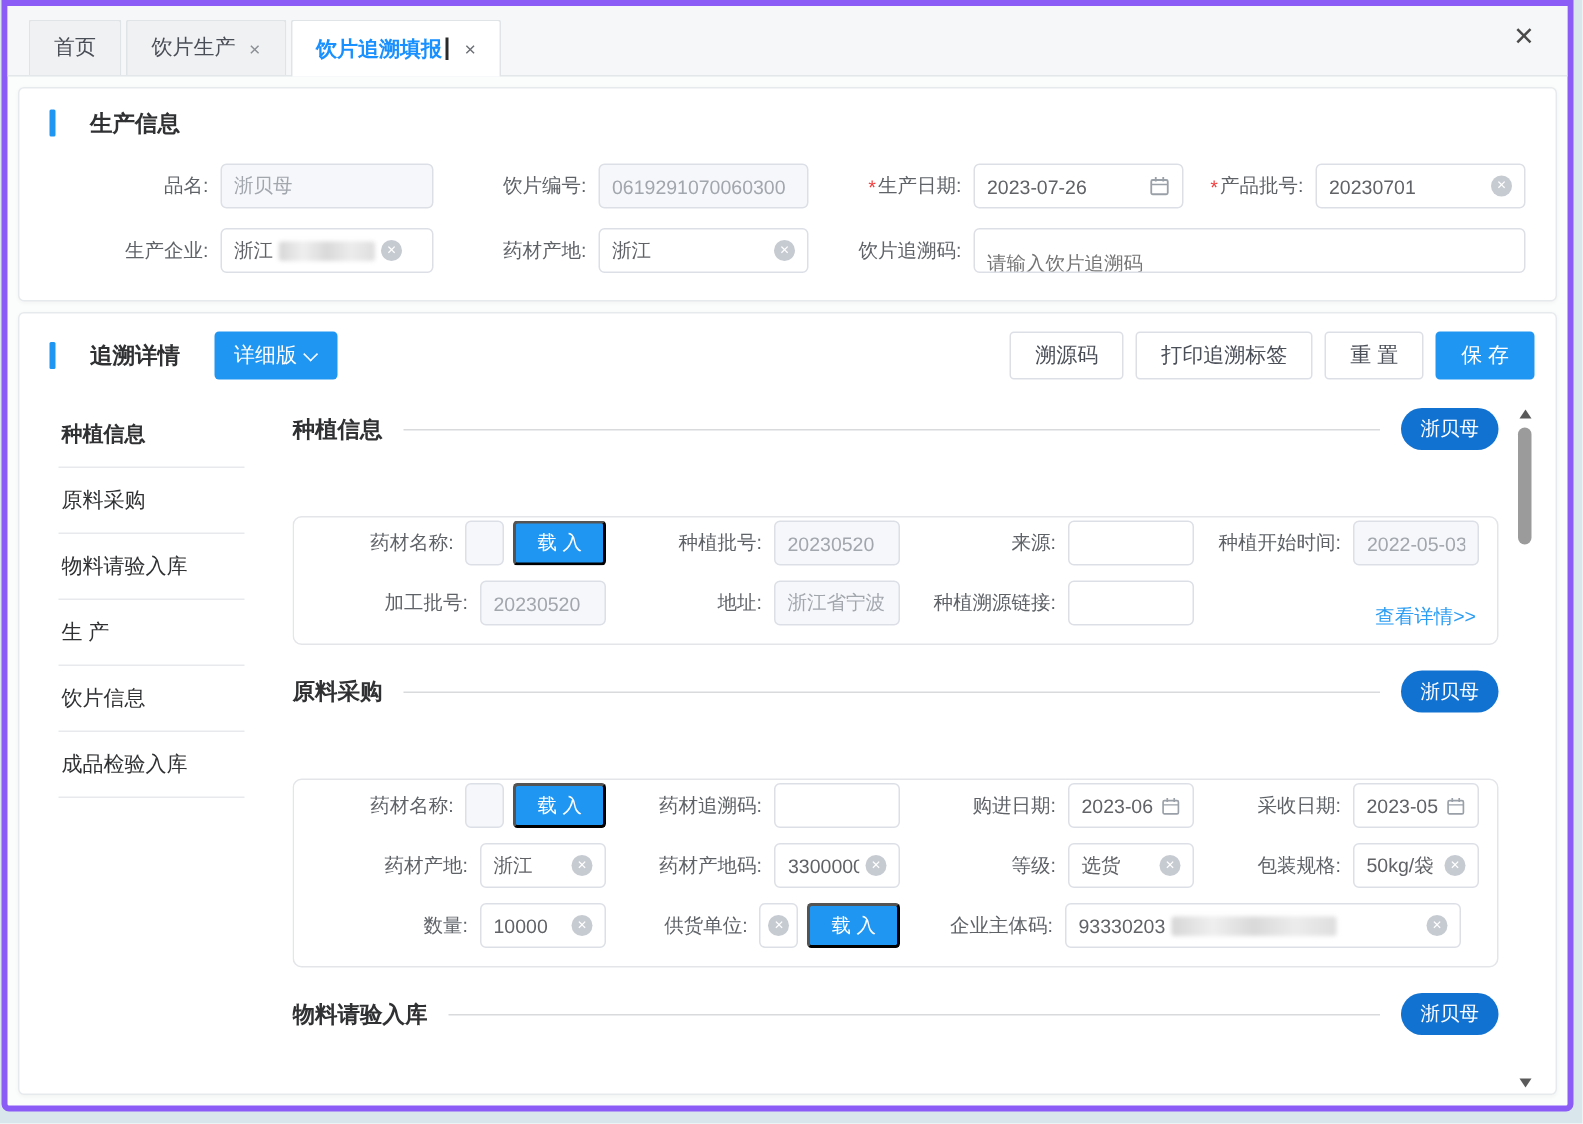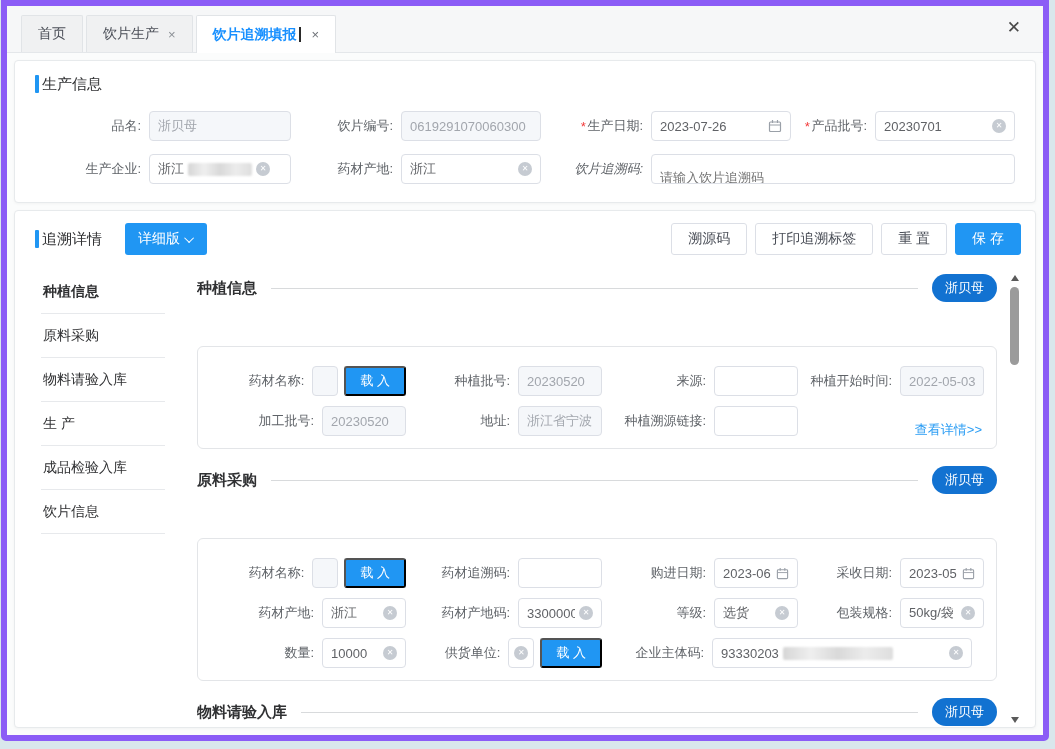--- a/index.html
+++ b/index.html
@@ -5,21 +5,21 @@
   * { box-sizing: border-box; margin: 0; padding: 0; }
   html,body { width:1055px; height:749px; }
   body {
     font-family: "Liberation Sans", "DejaVu Sans", sans-serif;
     background:#d9e7ec;
     position:relative;
     overflow:hidden;
   }
   .app {
     position:absolute; left:1px; top:0; right:6px; bottom:8px;
-    background:#fbfcfc; border:6px solid #8b5cf6; border-radius:0 0 5px 5px;
+    background:#fbfcfc; border:4px solid #8b5cf6; border-radius:0 0 5px 5px;
     overflow:hidden; display:flex; flex-direction:column;
   }
   
   .tabbar {
     height:47px; background:#f6f7f8; border-bottom:1px solid #e4e7ea;
     display:flex; align-items:flex-end; padding:0 14px; flex-shrink:0;
   }
   .tab {
     height:37px; display:flex; align-items:center; padding:0 16px;
     background:#f0f1f2; border:1px solid #e1e4e7; border-bottom:none;
@@ -35,32 +35,32 @@
   .winclose {
     margin-left:auto; align-self:center; font-size:17px; color:#4a4a4a;
     padding:4px 8px; margin-bottom:4px; cursor:default;
   }
   
   .main { flex:1; padding:7px; display:flex; flex-direction:column; gap:7px; overflow:hidden; }
   .card {
     background:#fff; border:1px solid #e7eaec; border-radius:4px;
     box-shadow:0 1px 3px rgba(0,0,0,0.04);
   }
-  .sec-title { display:flex; gap:3px; align-items:flex-start; font-weight:normal; font-size:15px; color:#303133; }
+  .sec-title { display:flex; gap:23px; align-items:flex-start; font-weight:bold; font-size:15px; color:#303133; }
   .accent { width:4px; height:18px; background:#2096f3; border-radius:1px; }
   
   .prod-card { padding:14px 20px 18px; flex-shrink:0; }
   .pgrid { display:grid; grid-template-columns:256px 250px 250px 1fr; row-gap:13px; margin-top:17px; }
   .pcell { display:flex; align-items:center; height:30px; }
   .pcell.span2 { grid-column:3 / 5; }
   .flabel {
     flex:1; display:flex; justify-content:flex-end; align-items:center;
     padding-right:8px; color:#5f6368; font-size:13px; white-space:nowrap; overflow:hidden;text-align:right;
   }
-  .pcell.span2 .flabel { flex:none; width:110px;font-style:italic; }
+  .pcell.span2 .flabel { flex:none; width:110px; }
   .req { color:#f23c3c; margin-right:2px; }
   .fwrap {
     width:142px; height:30px; border:1px solid #dcdfe6; border-radius:4px;
     display:flex; align-items:center; padding:0 8px; background:#fff;
     font-size:13px; color:#606266; gap:4px; overflow:hidden; white-space:nowrap;
   }
   .fwrap.w140 { width:140px; }
   .fwrap.dis { background:#f5f7fa; color:#a2a6ad; }
   .fwrap input {
     border:none; outline:none; background:transparent; flex:1; min-width:0;
@@ -95,21 +95,21 @@
   .tbody { display:flex; flex:1; margin-top:15px; overflow:hidden; }
   .nav { width:124px; margin-left:6px; flex-shrink:0; }
   .nav-item { padding:13px 2px 12px; border-bottom:1px solid #e7e9ec; font-size:14px; color:#303133; white-space:nowrap; }
   .nav-item.active { font-weight:bold; }
   .scontent { flex:1; margin-left:32px; position:relative; padding-right:24px; overflow:hidden; }
   .shead { display:flex; align-items:center; margin:4px 0 12px; }
   .shead .t { font-size:15px; font-weight:bold; color:#303133; white-space:nowrap; }
   .shead .line { flex:1; height:1px; background:#d8dadc; margin:0 14px; }
   .badge { background:#1272d1; color:#fff; font-size:13px; padding:5px 13px; border-radius:15px; white-space:nowrap; }
   .icard {
-    border:1px solid #e3e5e8; border-radius:6px; padding:19px 12px 12px;
+    border:1px solid #e3e5e8; border-radius:6px; padding:2px 12px 12px;
     margin-bottom:17px; position:relative; background:#fff;margin-top:44px;
   }
   .icard.partial { height:22px; border-bottom:none; border-radius:6px 6px 0 0; margin-bottom:0; }
   .tgrid { display:grid; grid-template-columns:196px 196px 196px 1fr; row-gap:10px; }
   .tcell { display:flex; align-items:center; height:30px; }
   .tcell.span2 { grid-column:3 / 5; }
   .tcell.span2 .flabel { flex:none; width:110px; }
   .tw { width:84px; }
   .tny { width:26px; padding:0 5px; justify-content:center; }
   .loadbtn {
@@ -237,22 +237,22 @@
         <button class="btn primary">保 存</button>
       </div>
 
       <div class="tbody">
 
         <div class="nav">
           <div class="nav-item active">种植信息</div>
           <div class="nav-item">原料采购</div>
           <div class="nav-item">物料请验入库</div>
           <div class="nav-item">生 产</div>
+          <div class="nav-item">饮片信息</div>
           <div class="nav-item">成品检验入库</div>
-          <div class="nav-item">饮片信息</div>
         </div>
 
         <div class="scontent">
 
           <div class="shead">
             <span class="t">种植信息</span>
             <span class="line"></span>
             <span class="badge">浙贝母</span>
           </div>
           <div class="icard">

